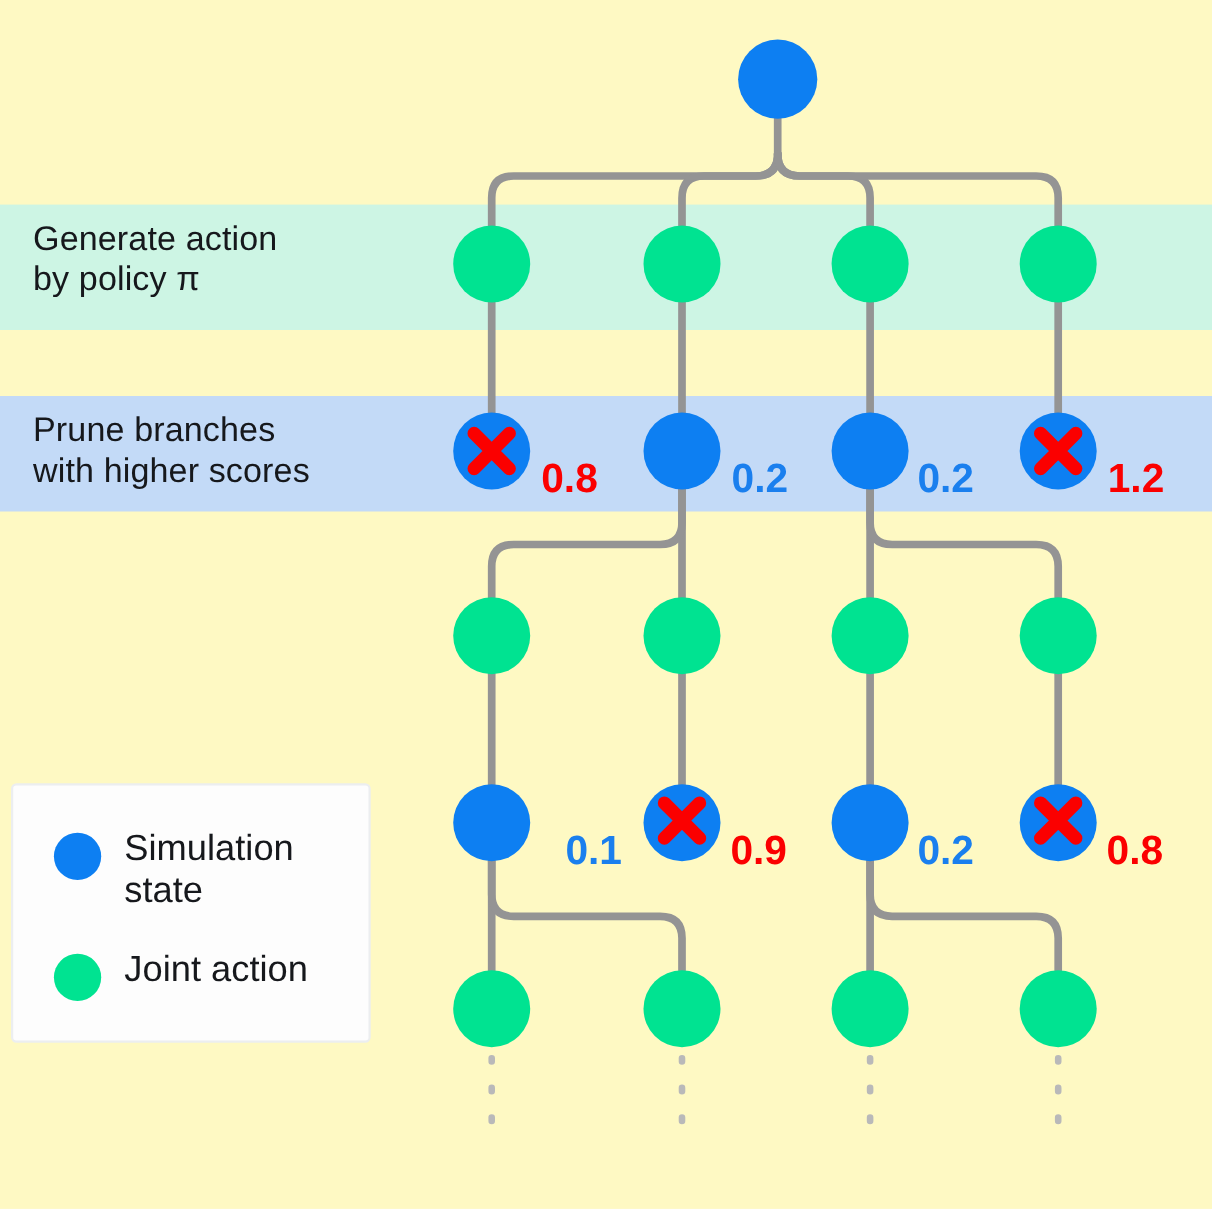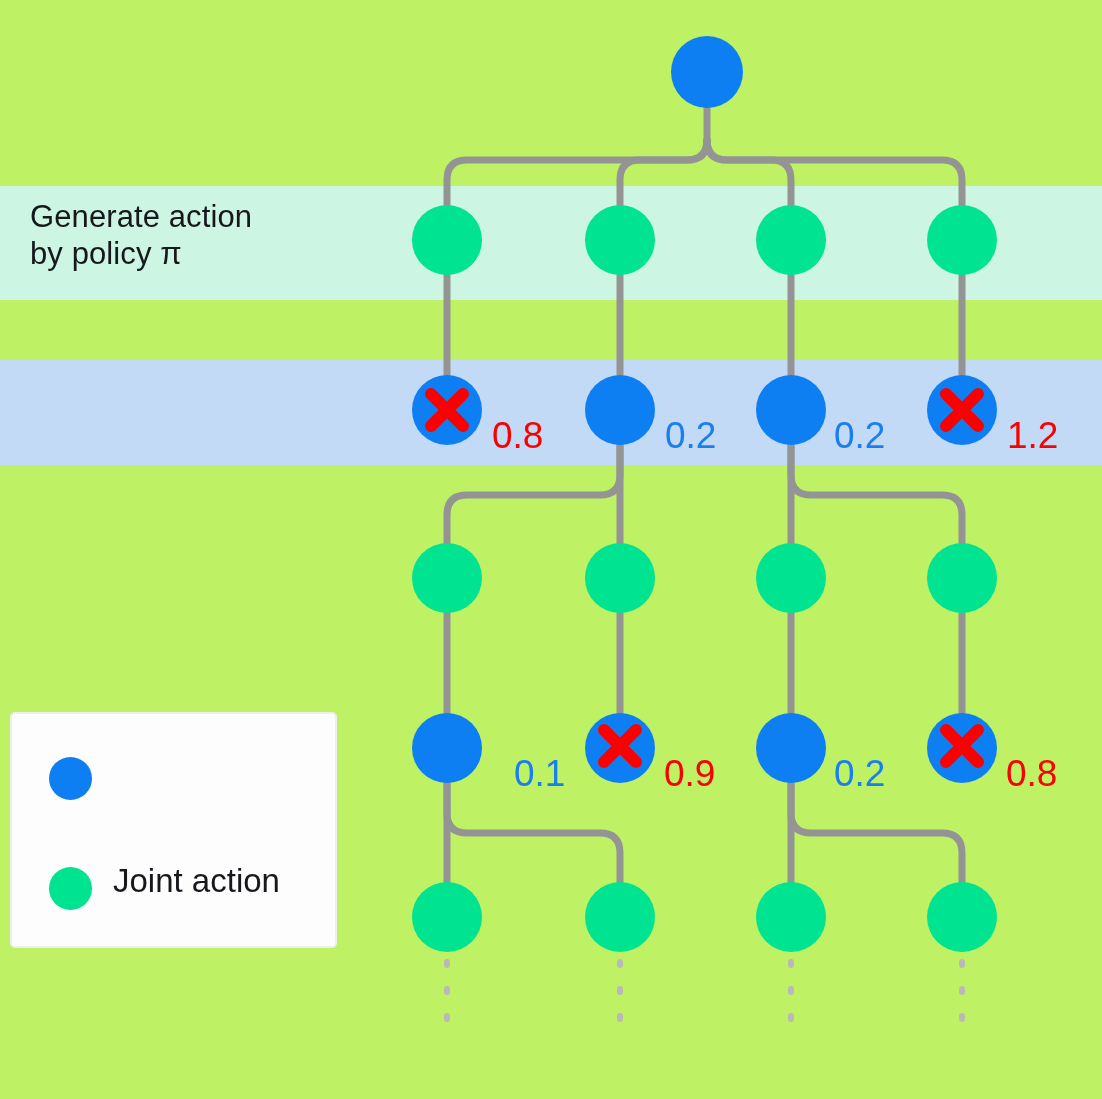--- a/index.html
+++ b/index.html
@@ -2,21 +2,21 @@
 <html><head>
 <meta charset="utf-8">
 <style>
   html,body{margin:0;padding:0;}
   body{
     width:1102px;height:1099px;
     background:#ffffff;
     font-family:"Liberation Sans","DejaVu Sans",sans-serif;
     overflow:hidden;
   }
-  #stage{position:relative;width:1102px;height:1099px;background:#bef264;}
+  #stage{position:relative;width:1102px;height:1099px;background:#fef9c3;}
 
   
   .band{position:absolute;left:0;width:1102px;}
   .band-generate{top:186px;height:114px;background:#cdf5e4;}
   .band-prune{top:360px;height:105px;background:#c3daf7;}
 
   .band-label{
     position:absolute;
     color:#16181c;
     font-size:31px;
@@ -44,21 +44,21 @@
     position:absolute;
     transform:translate(-50%,-50%);
     width:52px;height:52px;
     pointer-events:none;
   }
 
   .score{
     position:absolute;
     font-size:37px;
     line-height:37px;
-    font-weight:400;
+    font-weight:700;
     white-space:nowrap;
     transform:translateY(-50%);
   }
   .score-keep{color:#1a7fee;text-align:right;}
   .score-prune{color:#fb0000;}
 
   
   #legend{
     position:absolute;
     left:10px;top:712px;
@@ -88,20 +88,22 @@
 </head>
 <body>
 
 <div id="stage">
 
   <div class="band band-generate"></div>
   <div class="band band-prune"></div>
 
   <div class="band-label band-label-generate">Generate action
 by policy π</div>
+  <div class="band-label band-label-prune">Prune branches
+with higher scores</div>
 
   <svg id="edges" viewBox="0 0 1102 1099" xmlns="http://www.w3.org/2000/svg">
     <g fill="none" stroke="#949494" stroke-width="7" stroke-linecap="round" stroke-linejoin="round">
 
       <path d="M707,108 L707,140"></path>
 
       <path d="M707,140 Q707,160 687,160 L467,160 Q447,160 447,180 L447,205"></path>
       <path d="M707,140 Q707,160 687,160 L640,160 Q620,160 620,180 L620,205"></path>
       <path d="M707,140 Q707,160 727,160 L771,160 Q791,160 791,180 L791,205"></path>
       <path d="M707,140 Q707,160 727,160 L942,160 Q962,160 962,180 L962,205"></path>
@@ -186,20 +188,22 @@
   <div class="score score-prune" style="left:1006px;top:773px;">0.8</div>
 
   <div class="node node-act" style="left:447px;top:917px;"></div>
   <div class="node node-act" style="left:620px;top:917px;"></div>
   <div class="node node-act" style="left:791px;top:917px;"></div>
   <div class="node node-act" style="left:962px;top:917px;"></div>
 
   <div id="legend">
     <div class="legend-row legend-row-sim">
       <div class="legend-dot legend-dot-sim"></div>
+      <div class="legend-text">Simulation
+state</div>
     </div>
     <div class="legend-row legend-row-act">
       <div class="legend-dot legend-dot-act"></div>
       <div class="legend-text">Joint action</div>
     </div>
   </div>
 
 </div>
 
 </body></html>

